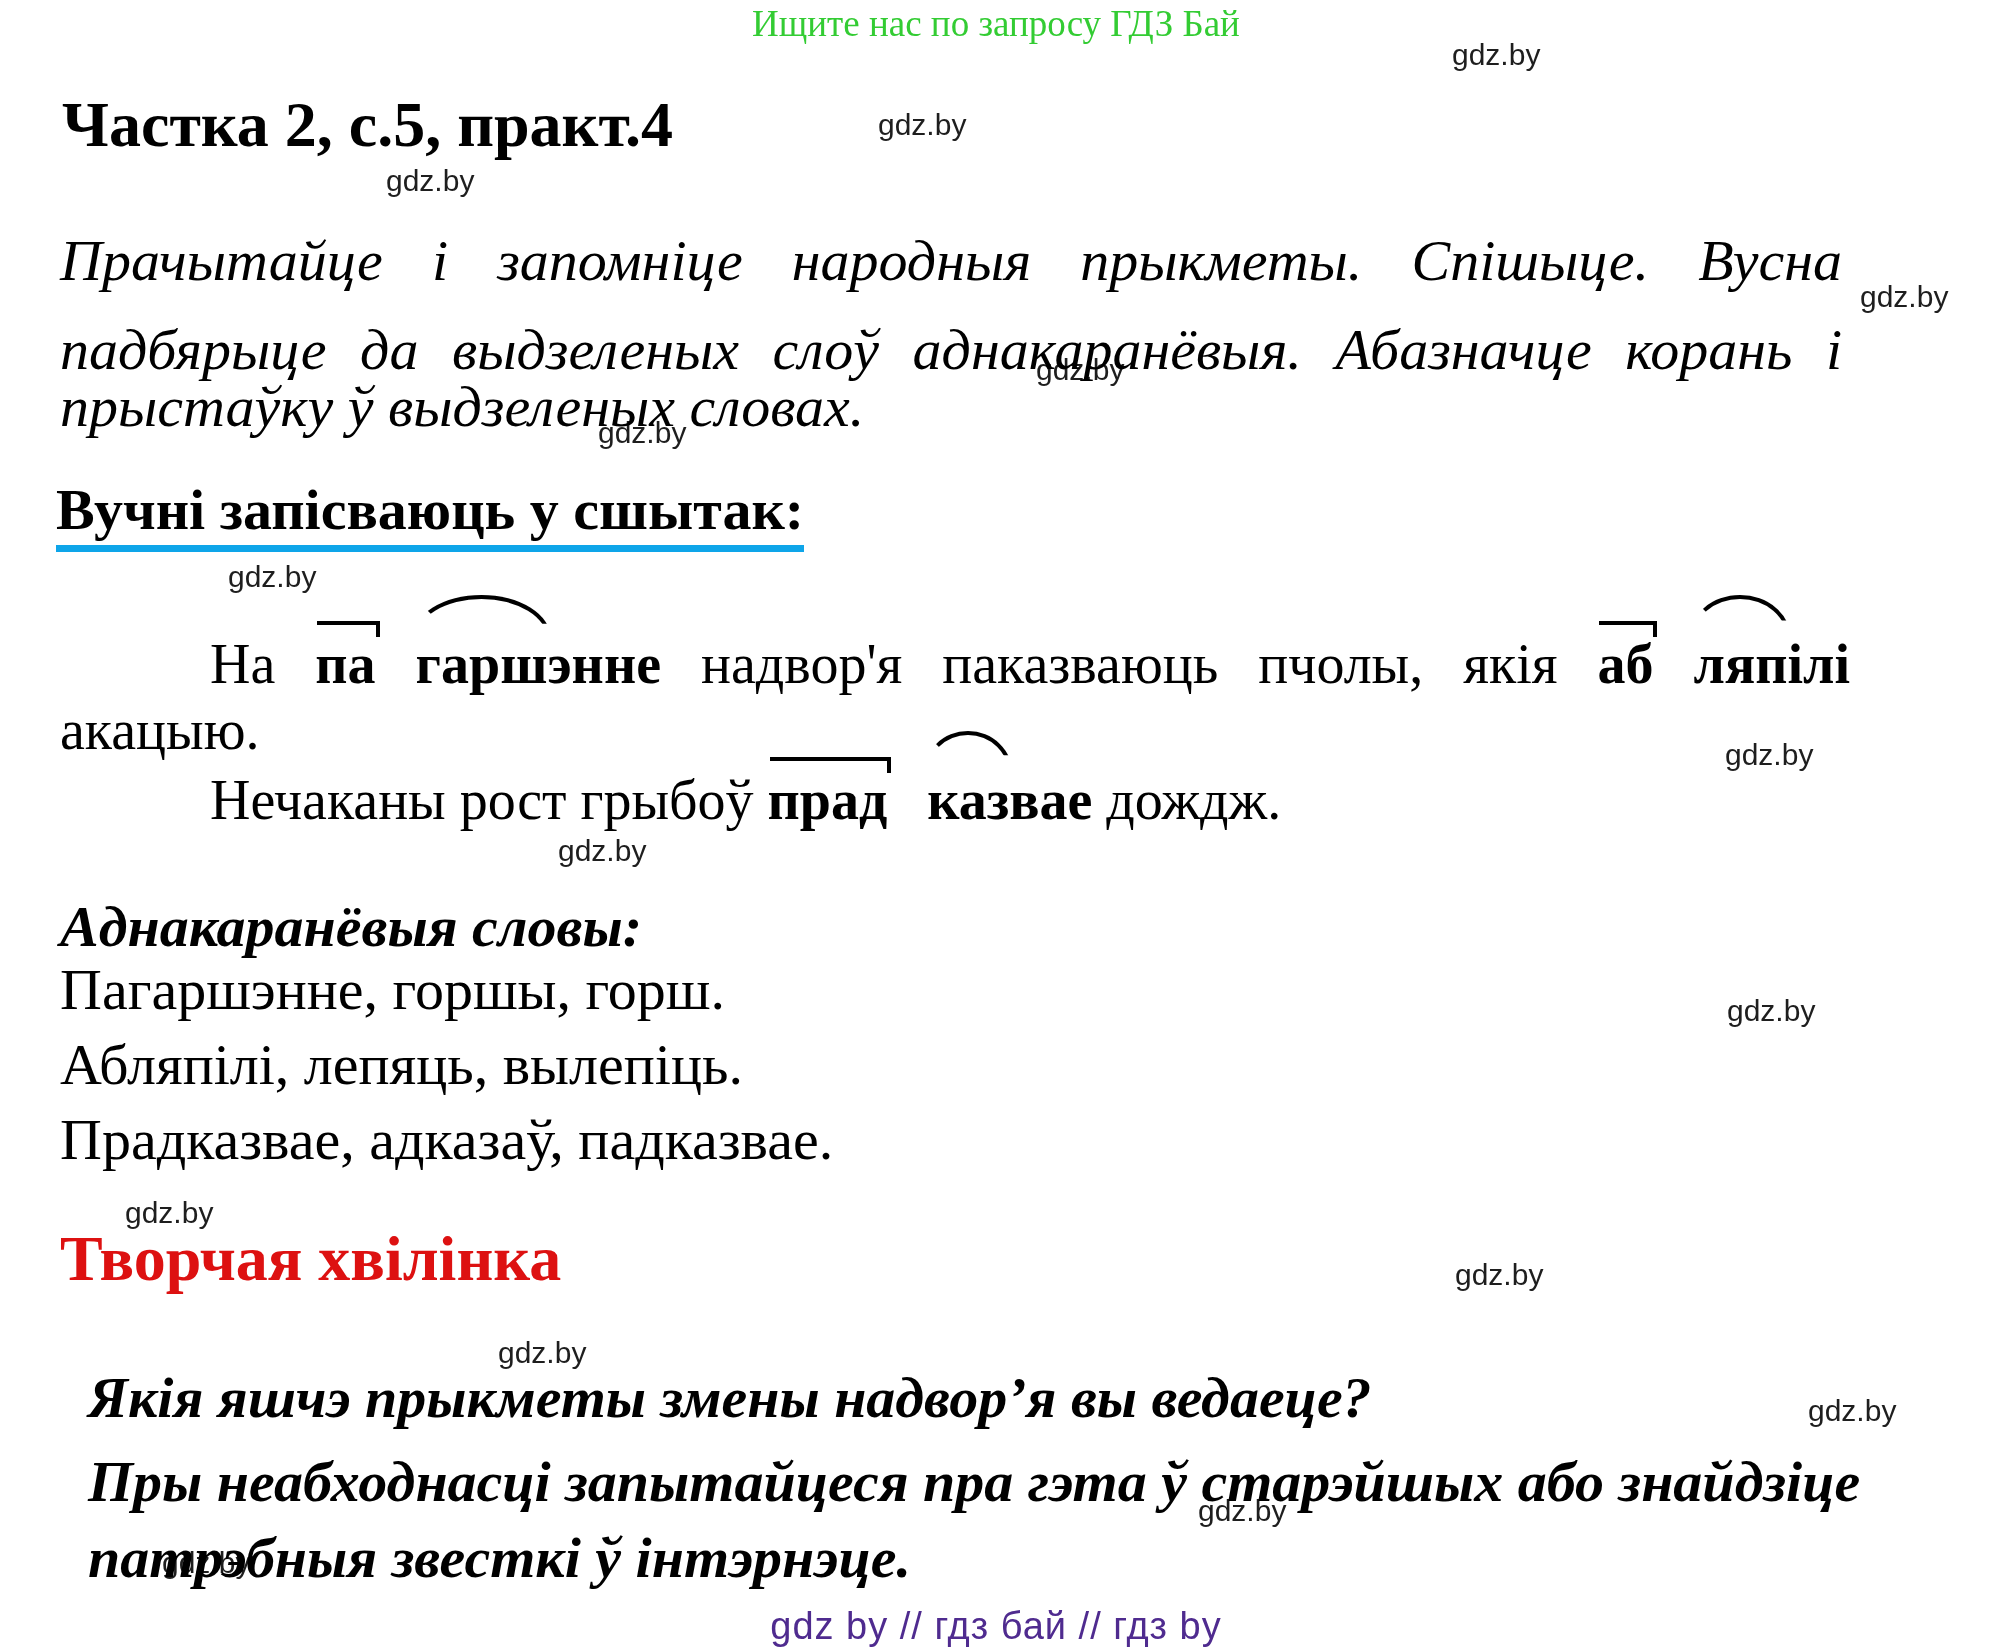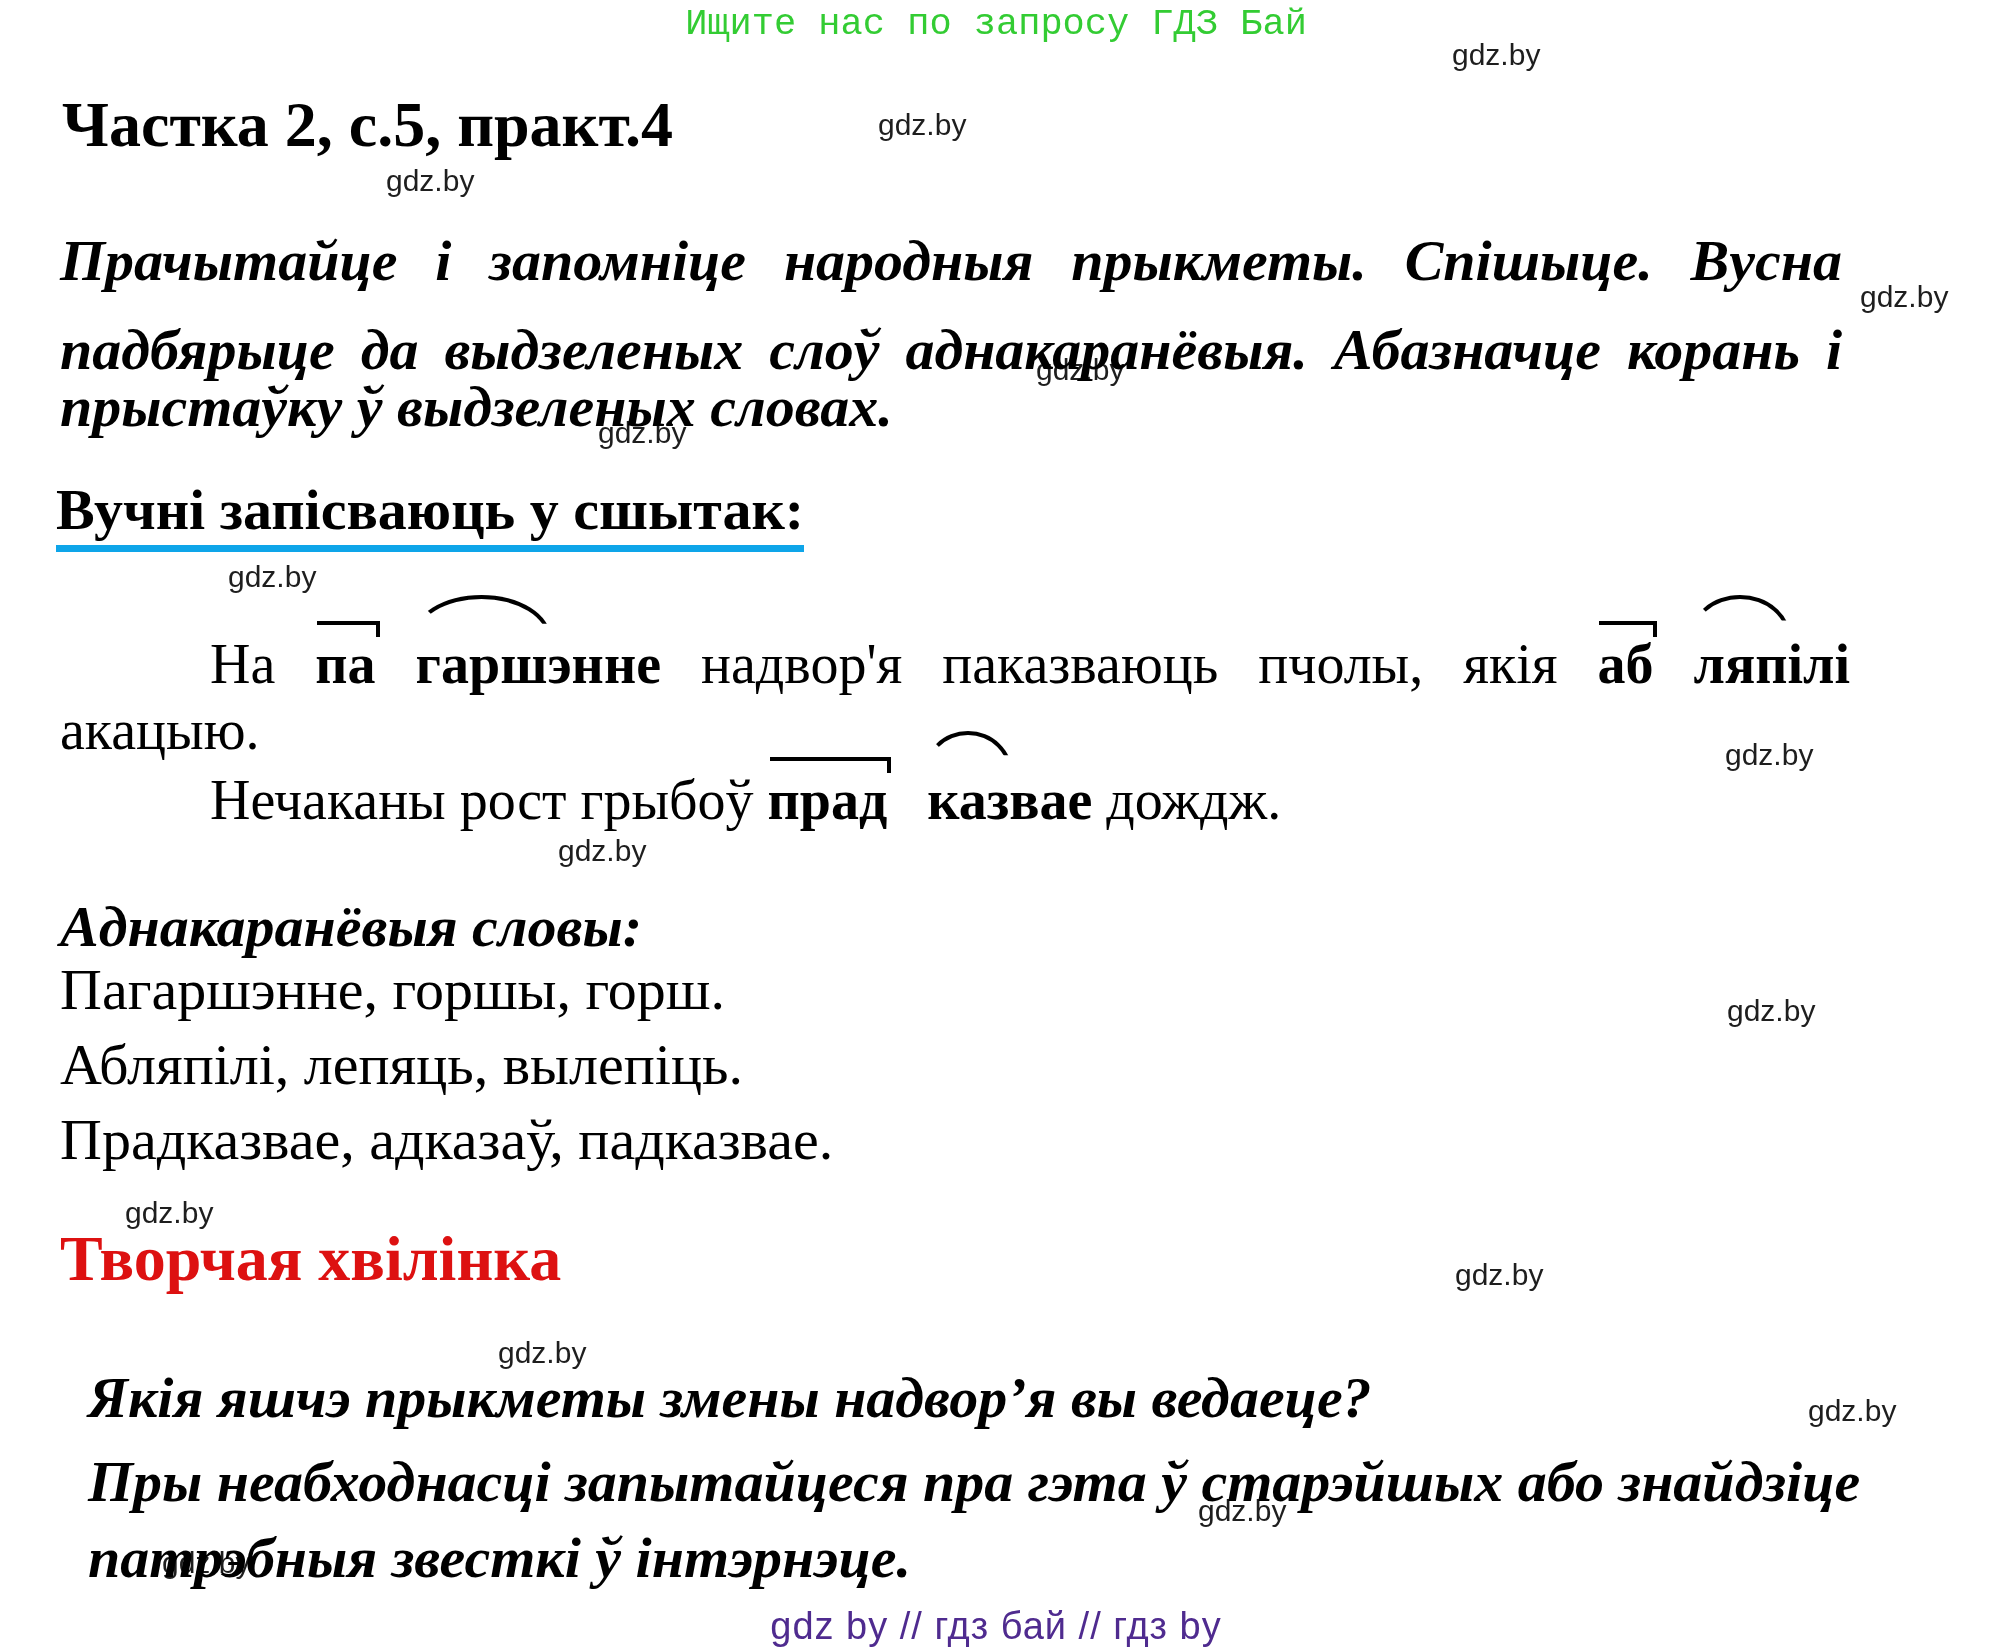--- a/index.html
+++ b/index.html
@@ -4,35 +4,35 @@
 <style>
   html,body{margin:0;padding:0;}
   body{
     width:1992px;height:1650px;position:relative;background:#ffffff;
     font-family:"Liberation Serif",serif;color:#000;overflow:hidden;
   }
   .abs{position:absolute;}
   
   .promo{
     left:0;right:0;top:4px;text-align:center;
-    font-family:Liberation Mono, monospace;
+    font-family:Liberation Serif, serif;
     font-size:37px;color:#33cc33;line-height:1.1;
   }
   
   .wm{
     font-family:"Liberation Sans",sans-serif;
     font-size:30px;color:#1e1e1e;line-height:1;white-space:nowrap;
   }
   
   .title{
     left:62px;top:90px;font-size:64px;font-weight:bold;line-height:1.1;white-space:nowrap;
   }
   
   .task-line{
-    left:60px;width:1782px;font-size:58px;font-weight:bold;font-style:italic;line-height:1.15;
+    left:60px;width:1782px;font-size:58px;font-weight:normal;font-style:italic;line-height:1.15;
   }
   .jline{text-align:justify;text-align-last:justify;}
   
   .nbk-heading{
     left:56px;top:480px;font-size:58px;font-weight:bold;line-height:1.05;
     border-bottom:7px solid #0ea5e9;padding-bottom:4px;white-space:nowrap;
   }
   .nbk-line{font-size:56px;line-height:1.15;}
   .w-bold{font-weight:bold;}
   

